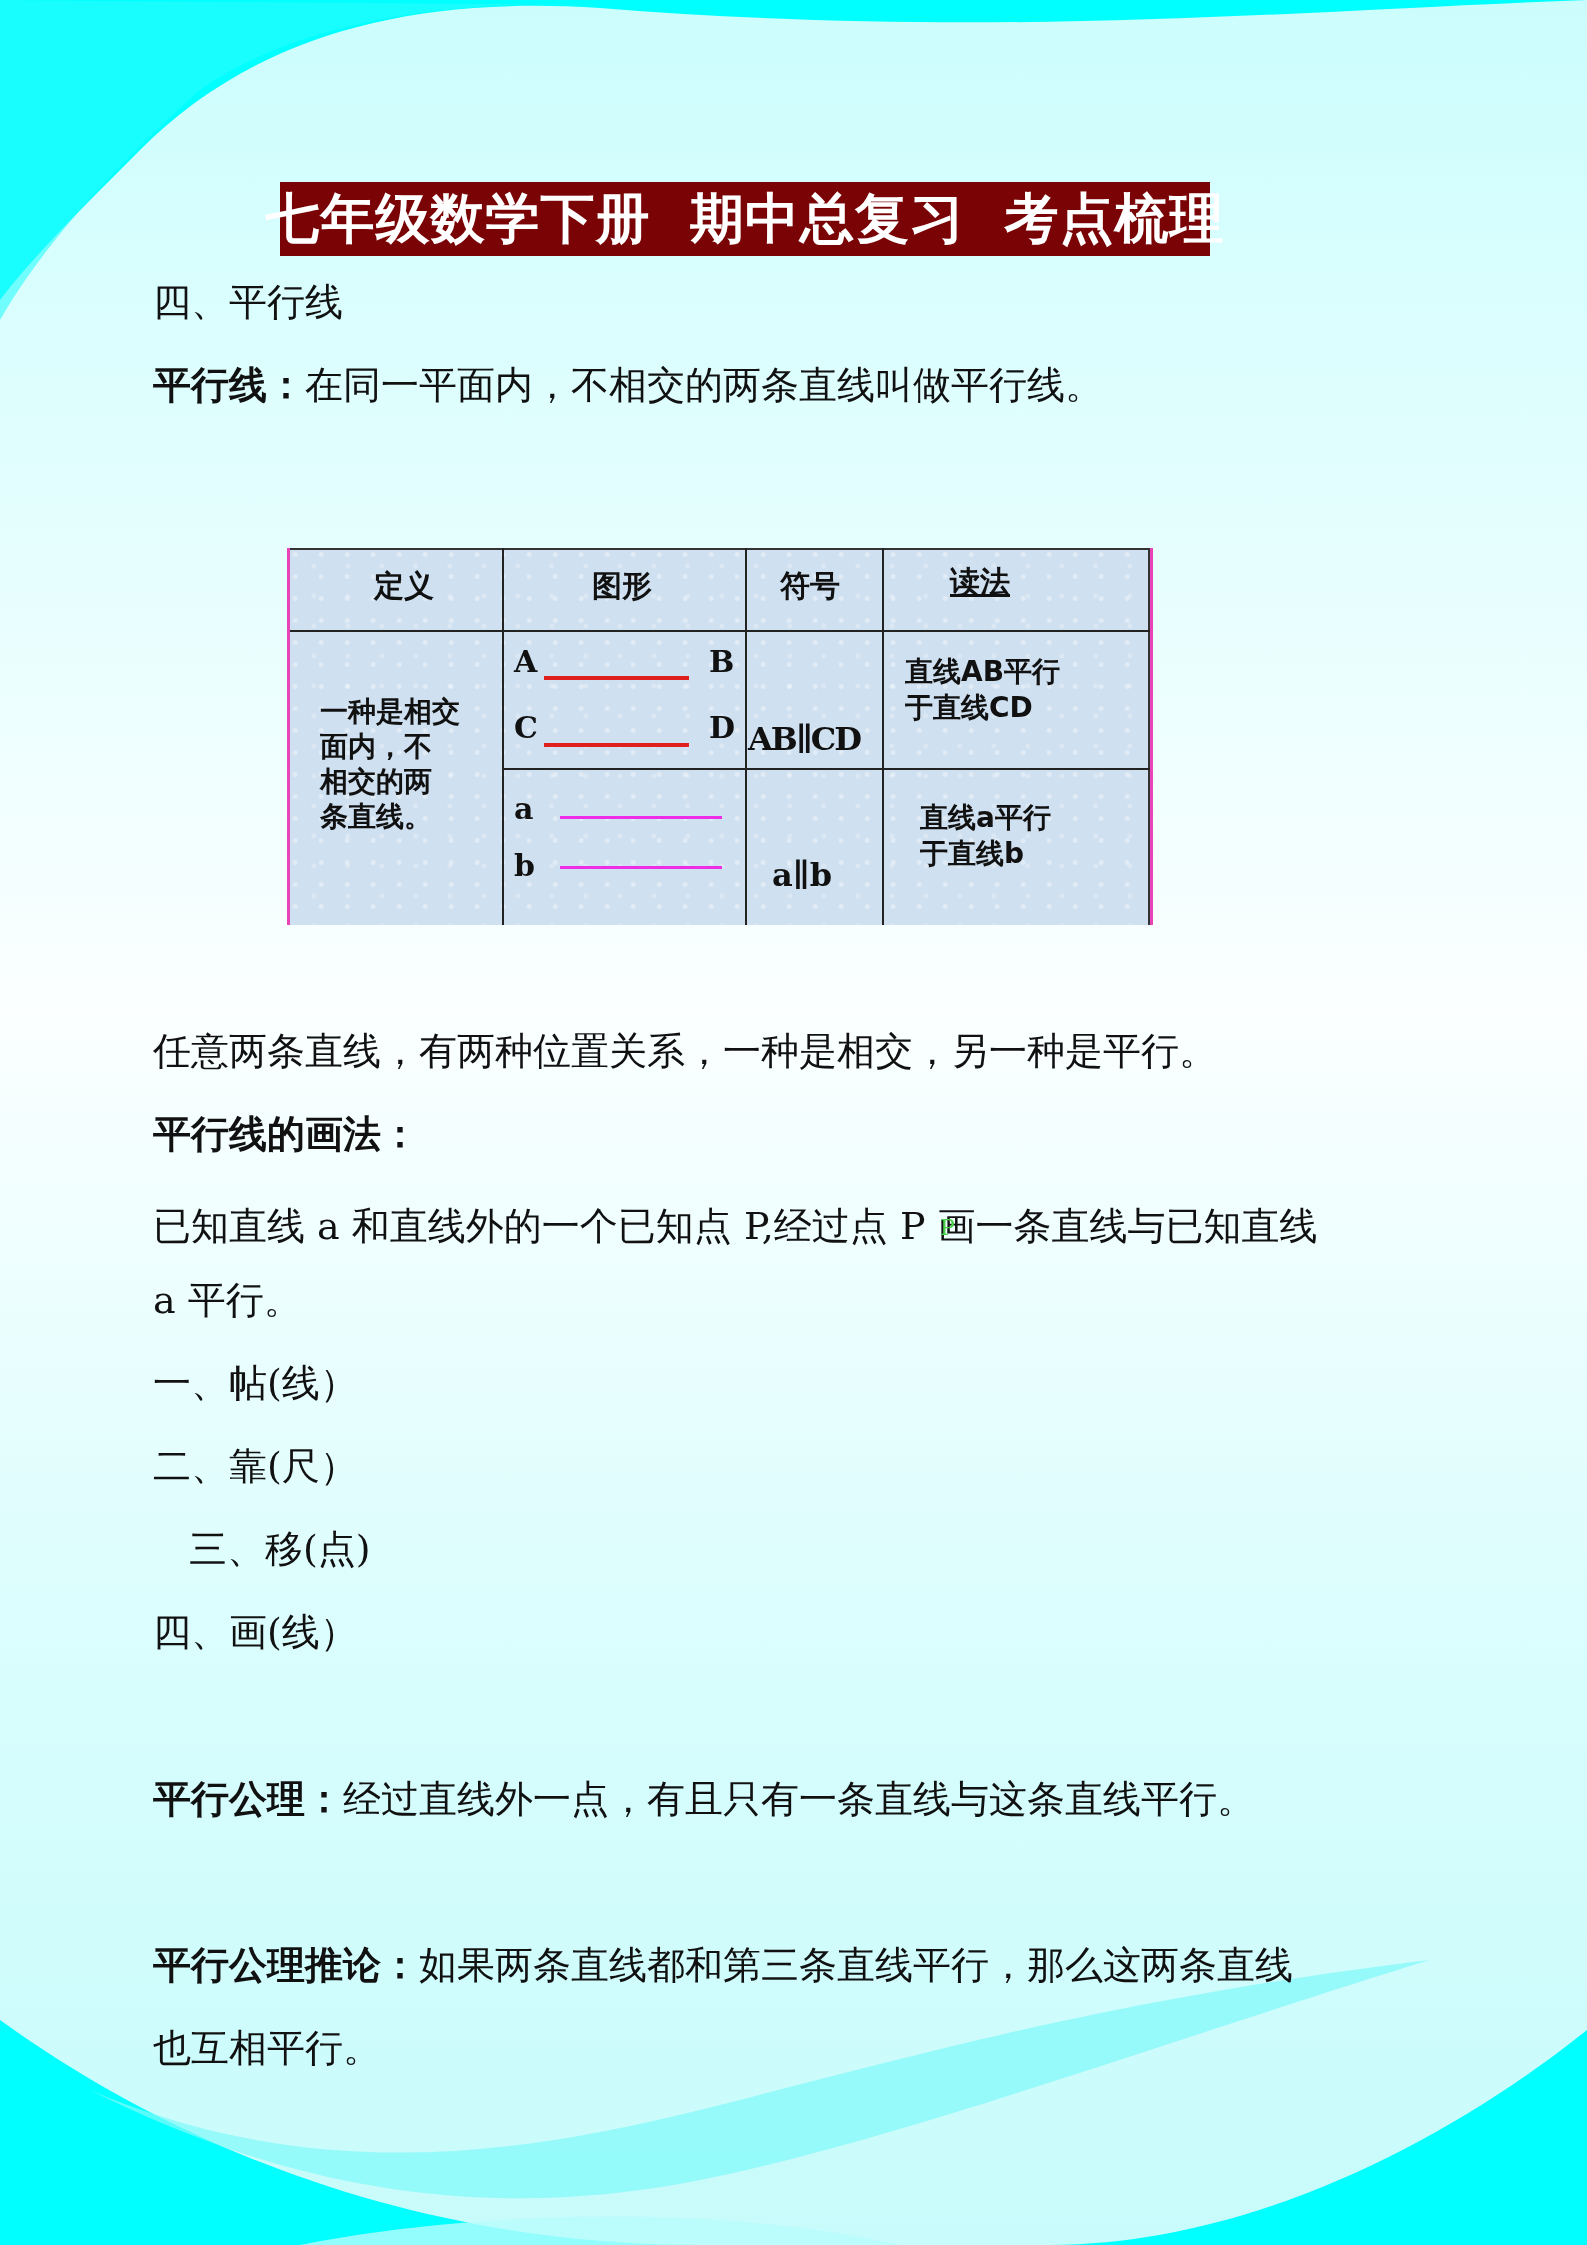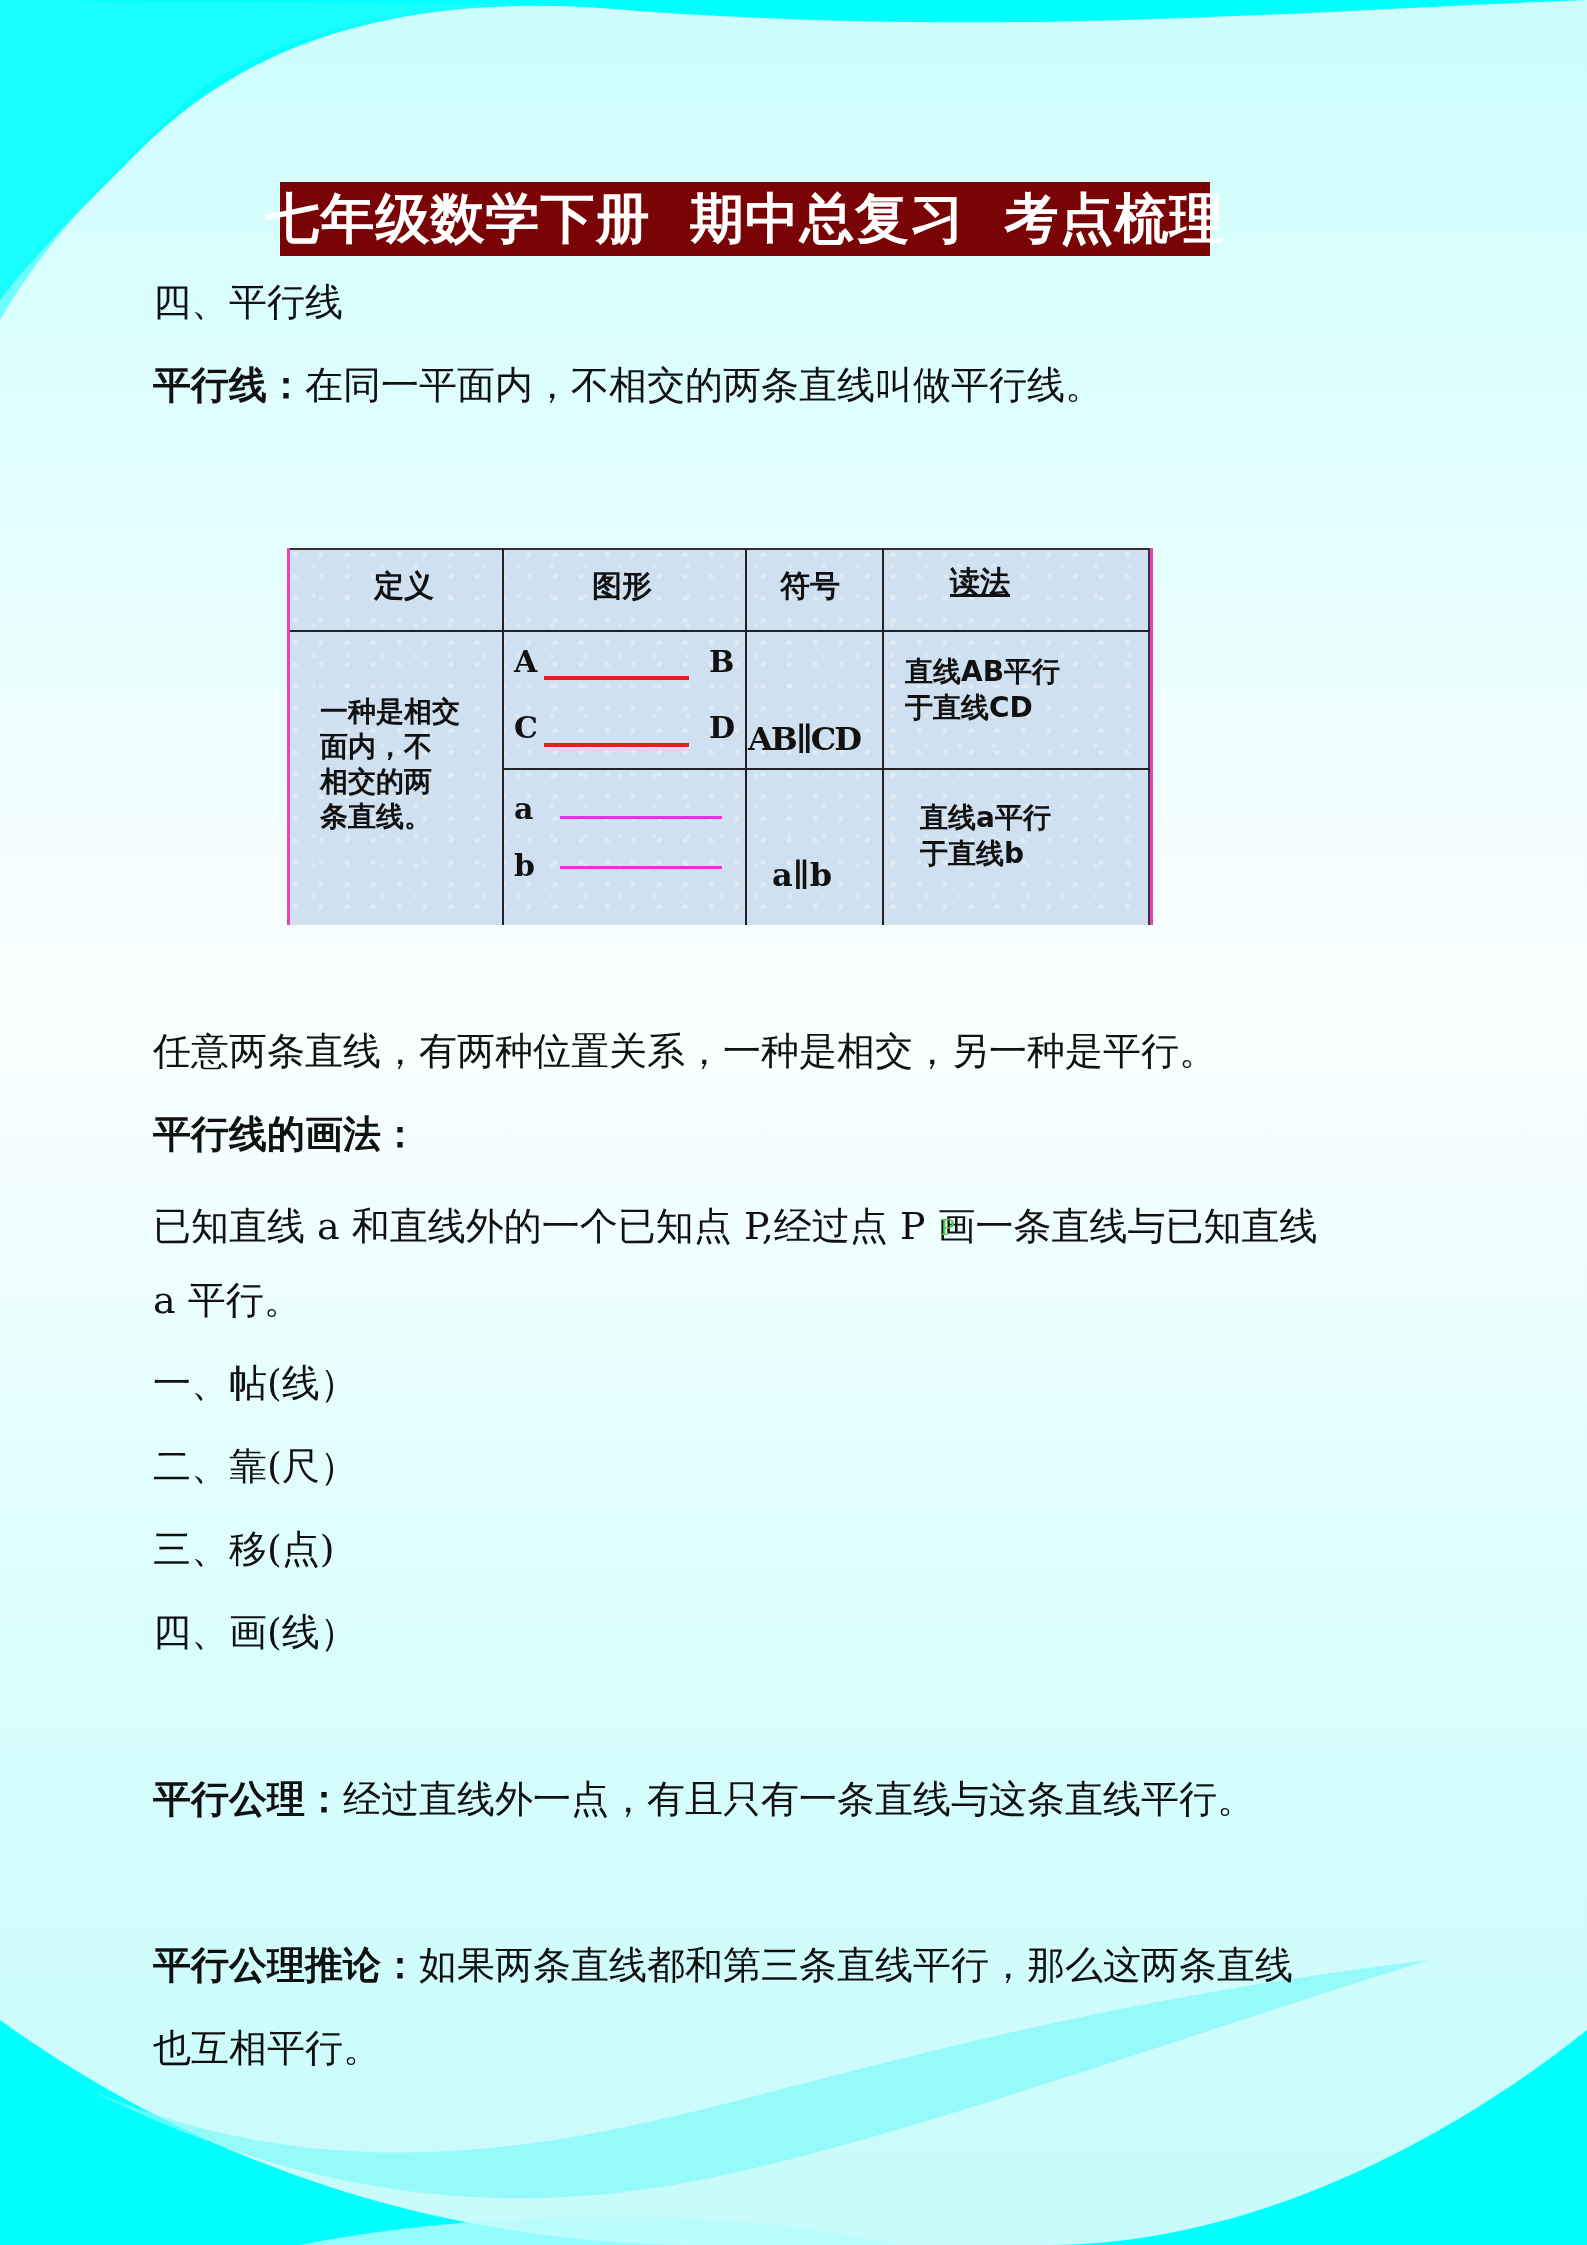--- a/index.html
+++ b/index.html
@@ -151,21 +151,21 @@
   <div class="line" style="top:1115px;">
     <span class="lbl">平行线的画法：</span>
   </div>
 
   <div class="line" style="top:1198px;margin-top:9px;">已知直线 a 和直线外的一个已知点 P,经过点 P 画一条直线与已知直线</div>
   <div class="cursor-glyph">P</div>
   <div class="line" style="top:1281px;">a 平行。</div>
 
   <div class="line" style="top:1364px;">一、帖(线）</div>
   <div class="line" style="top:1447px;">二、靠(尺）</div>
-  <div class="line" style="top:1530px;">三、移(点)</div>
+  <div class="line" style="top:1530px;margin-left:36px;">三、移(点)</div>
   <div class="line" style="top:1613px;">四、画(线）</div>
 
   <div class="line" style="top:1780px;">
     <span class="lbl">平行公理：</span><span>经过直线外一点，有且只有一条直线与这条直线平行。</span>
   </div>
 
   <div class="line" style="top:1946px;">
     <span class="lbl">平行公理推论：</span><span>如果两条直线都和第三条直线平行，那么这两条直线</span>
   </div>
   <div class="line" style="top:2029px;">也互相平行。</div>

